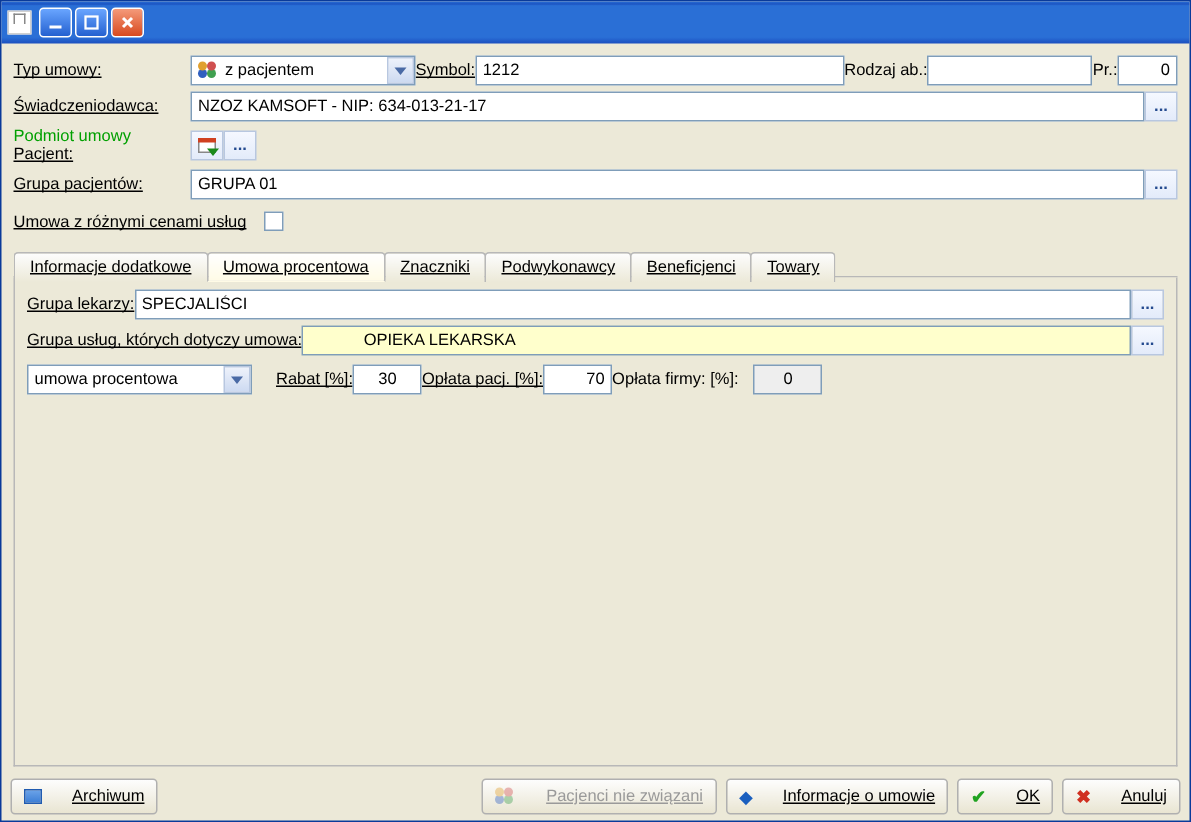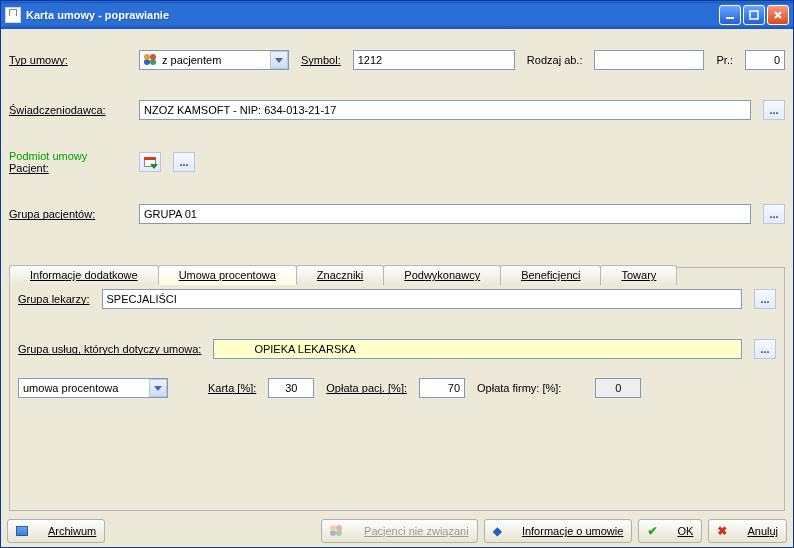--- a/index.html
+++ b/index.html
@@ -7,40 +7,40 @@
   body { font-family: Tahoma, Arial, sans-serif; font-size: 11px; background: #fff; }
   .window { width: 794px; height: 548px; border: 1px solid #0a3a9a; background: #ece9d8; display: flex; flex-direction: column; }
   .titlebar { height: 28px; background: linear-gradient(to bottom, #2a6fd6 0%, #1b53c2 6%, #2a6fd6 10%, #2a6fd6 85%, #1b4fbf 100%); display: flex; align-items: center; padding: 0 4px; color: #fff; font-weight: bold; }
   .titlebar .icon { width: 16px; height: 16px; background: #fff; border: 1px solid #d0d0d0; margin-right: 5px; display:inline-block; position:relative; }
   .titlebar .icon:before { content:''; position:absolute; left:3px; top:1px; width:6px; height:6px; border:1px solid #888; border-bottom:none; }
   .titlebar .title { flex: 1; text-shadow: 1px 1px 1px rgba(0,0,0,0.2); }
   .win-btns { display: flex; gap: 2px; }
   .win-btn { width: 22px; height: 20px; border: 1px solid #fff; border-radius: 3px; background: linear-gradient(to bottom,#69a5ff,#2461d0); display:flex; align-items:center; justify-content:center; color:#fff; font-weight:bold; font-size:11px; cursor:pointer; }
   .win-btn.close { background: linear-gradient(to bottom,#f49a7a,#d84a1f); }
   .content { flex: 1; padding: 6px 8px 4px 8px; display: flex; flex-direction: column; }
-  .row { display: flex; align-items: center; margin: 15px 0; gap: 12px; }
+  .row { display: flex; align-items: center; margin: 2px 0; gap: 0; }
   .lbl { color: #000; white-space: nowrap; }
   .lbl.u { text-decoration: underline; text-decoration-skip-ink: none; }
   .lbl.green { color: #00a000; }
   input.text { border: 1px solid #7f9db9; background: #fff; height: 20px; padding: 1px 4px; font-family: inherit; font-size: 11px; }
   input.text.yellow { background: #ffffcc; }
   input.text.ro { background: #eeeeee; text-align:center; }
   .combo-wrap { position: relative; display:inline-flex; align-items:center; }
   .combo-field { border: 1px solid #7f9db9; background: #fff; height: 20px; padding: 1px 22px 1px 4px; display:flex; align-items:center; gap:4px; min-width: 150px; }
   .combo-btn { position:absolute; right:1px; top:1px; width:18px; height:18px; border:1px solid #b8c7e0; background:linear-gradient(to bottom,#eef2fb,#cddaf1); display:flex; align-items:center; justify-content:center; cursor:pointer; }
   .tri-down { width:0;height:0;border-left:4px solid transparent;border-right:4px solid transparent;border-top:5px solid #4a6aa5; }
   .dots-btn { width: 22px; height: 20px; border: 1px solid #b8c7e0; background: linear-gradient(to bottom,#f5f8ff,#e3ebfa); display:flex; align-items:center; justify-content:center; font-weight:bold; color:#244a8f; cursor:pointer; }
   .cal-btn { width: 22px; height: 20px; border: 1px solid #b8c7e0; background: linear-gradient(to bottom,#f5f8ff,#e3ebfa); display:flex; align-items:center; justify-content:center; cursor:pointer; font-size:9px; }
   .checkbox { width:13px; height:13px; border:1px solid #7f9db9; background:#fff; display:inline-block; cursor:pointer; }
   .people-icon { display:inline-block; width:14px; height:12px; position:relative; }
   .people-icon::before, .people-icon::after { content:''; position:absolute; width:6px; height:6px; border-radius:50%; top:0; }
   .people-icon::before { background:#e0a030; left:0; box-shadow:0 5px 0 0 #3060c0; }
   .people-icon::after { background:#d05050; left:6px; box-shadow:0 5px 0 0 #40a050; }
   .tabs-bar { display:flex; margin-top:8px; border-bottom:1px solid #b8b8b8; }
-  .tab { padding: 3px 20px; border:1px solid #b8b8b8; border-bottom:none; background: linear-gradient(to bottom,#fdfdfd,#ece9d8); margin-right:-1px; cursor:pointer; position:relative; top:18px; border-radius:3px 3px 0 0; }
+  .tab { padding: 3px 10px; border:1px solid #b8b8b8; border-bottom:none; background: linear-gradient(to bottom,#fdfdfd,#ece9d8); margin-right:-1px; cursor:pointer; position:relative; top:4px; border-radius:3px 3px 0 0; }
   .tab span { pointer-events:none; }
   .tab.active { background: linear-gradient(to bottom,#ffffff,#fffbe6); border-bottom:1px solid #fffbe6; z-index:2; }
   .tab.u { text-decoration: underline; }
   .tab-body { flex:1; border:1px solid #b8b8b8; border-top:none; background:#ece9d8; padding:6px 8px; display:flex; flex-direction:column; }
   .footer { padding: 4px 6px; display:flex; align-items:center; gap:6px; }
   .btn { height: 24px; border:1px solid #b0b0b0; border-radius:3px; background:linear-gradient(to bottom,#fdfdfd,#e9e5d2); padding: 2px 8px; display:inline-flex; align-items:center; gap:20px; cursor:pointer; font-family:inherit; font-size:11px; }
   .btn.disabled { color:#9a9a9a; cursor:default; }
   .spacer { flex:1; }
   .glyph { font-size:12px; line-height:1; }
   .glyph.info { color:#1a5fbf; }
@@ -52,21 +52,20 @@
   .cal-glyph::after{content:'';position:absolute;right:-3px;bottom:-3px;width:0;height:0;border-left:4px solid transparent;border-right:4px solid transparent;border-top:5px solid #1a8a1a;}
   .group-stack { display:flex; flex-direction:column; line-height:12px; }
   .big-space { flex:1; }
 </style>
 </head>
 <body>
 
 <div class="window">
   <div class="titlebar">
     <span class="icon"></span>
-    <span class="title">Karta umowy - poprawianie</span>
     <div class="win-btns">
       <div class="win-btn">
           <svg width="10" height="10">
             <rect x="1" y="7" width="8" height="2" fill="#fff"></rect>
           </svg>
         </div>
       <div class="win-btn">
           <svg width="10" height="10">
             <rect x="1" y="1" width="8" height="8" fill="none" stroke="#fff" stroke-width="1.5"></rect>
           </svg>
@@ -123,20 +122,25 @@
     </div>
 
     <div class="row">
       <span class="lbl u" style="width:118px">Grupa pacjentów:</span>
       <input class="text" style="flex: 1 1 0%;" value="GRUPA 01">
       <div class="dots-btn">
           <span>...</span>
         </div>
     </div>
 
+    <div class="row" style="margin-top:6px">
+      <span class="lbl u">Umowa z różnymi cenami usług</span>
+      <span style="width:12px"></span>
+      <span class="checkbox"></span>
+    </div>
 
     <div class="tabs-bar">
       <div class="tab u"><span>Informacje dodatkowe</span></div>
       <div class="tab active u"><span>Umowa procentowa</span></div>
       <div class="tab u"><span>Znaczniki</span></div>
       <div class="tab u"><span>Podwykonawcy</span></div>
       <div class="tab u"><span>Beneficjenci</span></div>
       <div class="tab u"><span>Towary</span></div>
     </div>
 
@@ -158,21 +162,21 @@
       <div class="row" style="margin-top:4px">
         <div class="combo-wrap">
           <div class="combo-field" style="width:126px">
             <span>umowa procentowa</span>
           </div>
           <div class="combo-btn">
               <div class="tri-down"></div>
             </div>
         </div>
         <span style="width:16px"></span>
-        <span class="lbl u">Karta [%]:</span>
+        <span class="lbl u">Rabat [%]:</span>
         <input class="text" style="width: 46px; text-align: center;" value="30">
         <span class="lbl u">Opłata pacj. [%]:</span>
         <input class="text" style="width: 46px; text-align: right;" value="70">
         <span class="lbl">Opłata firmy: [%]:</span>
         <span style="width:10px"></span>
         <input class="text ro" style="width: 46px;" readonly="" value="0">
       </div>
       <div class="big-space"></div>
     </div>
 

